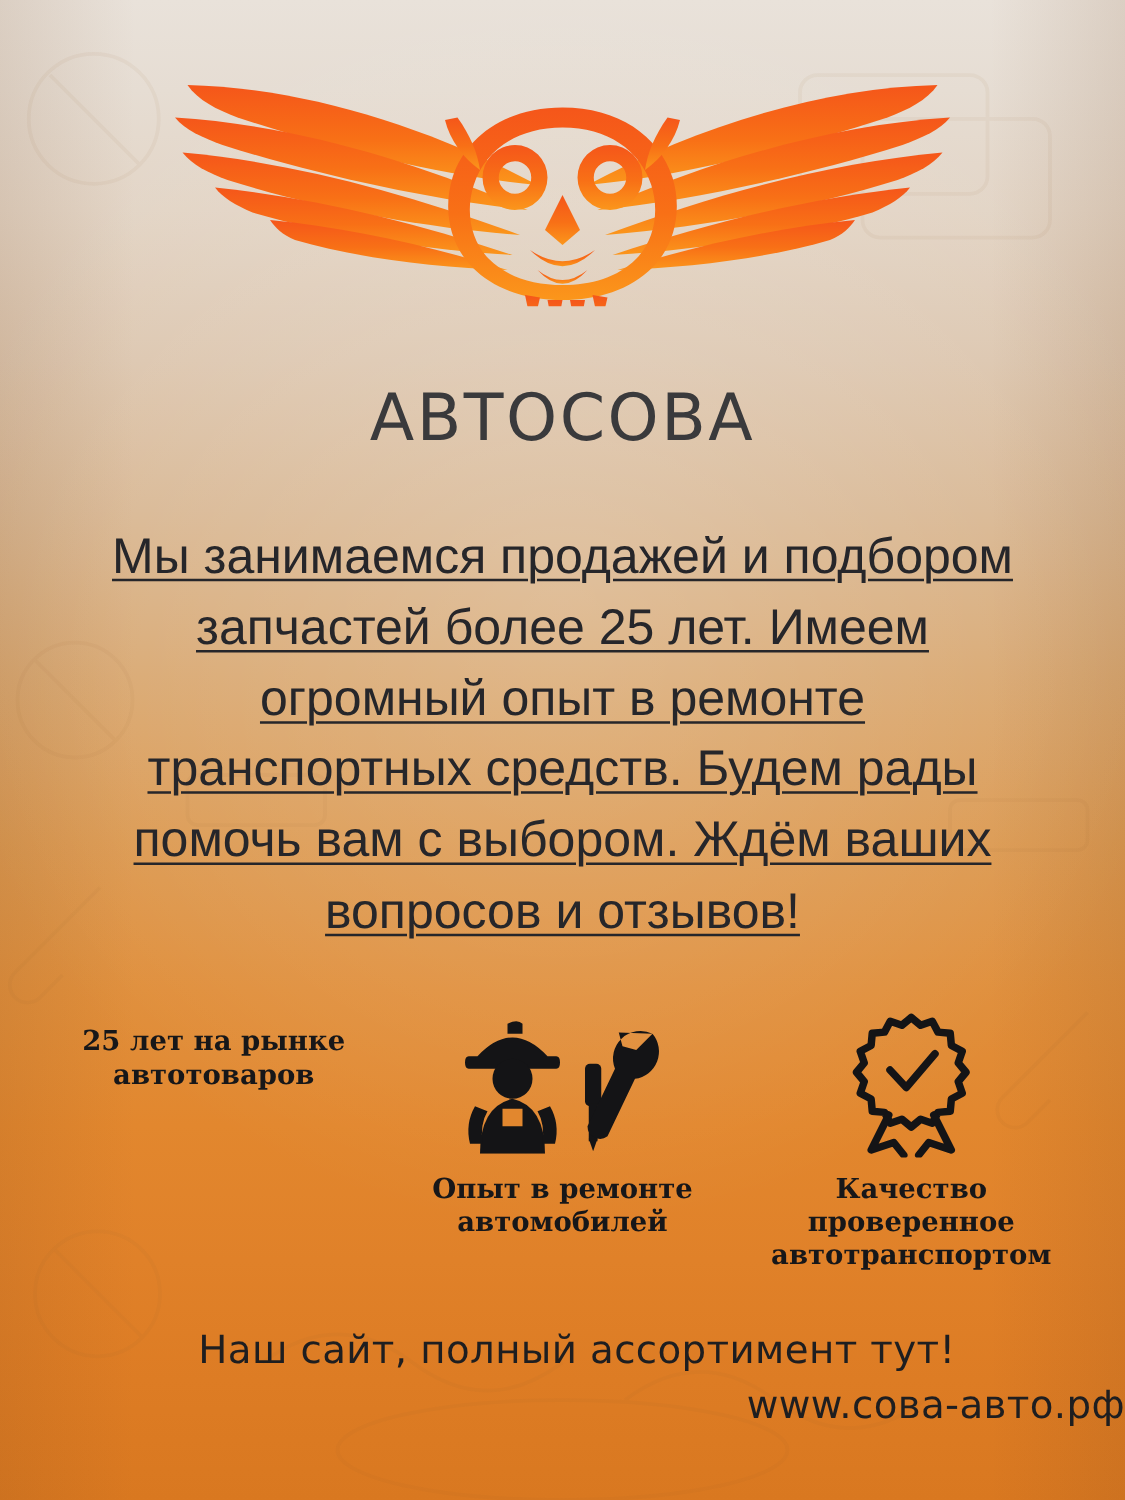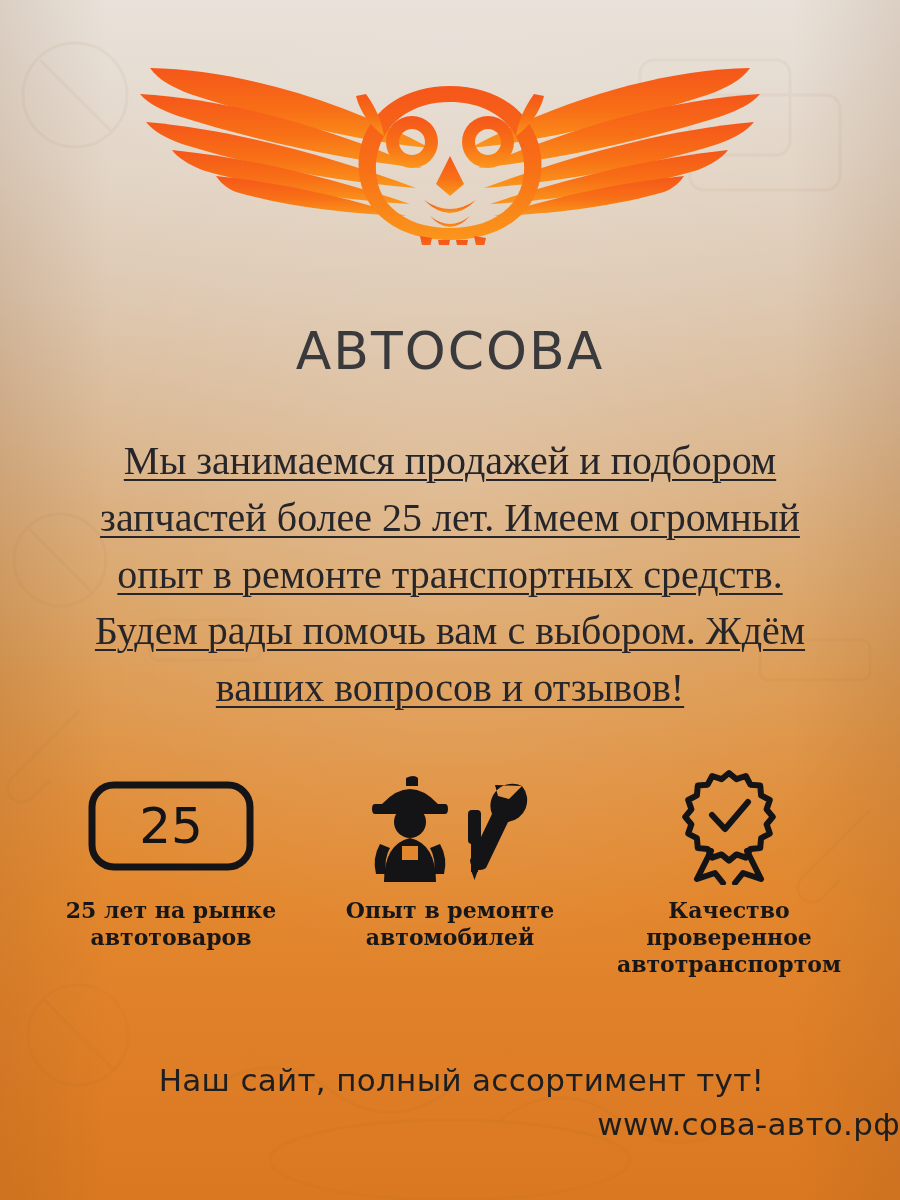--- a/index.html
+++ b/index.html
@@ -65,37 +65,37 @@
   
   .logo-wrap {
     margin-top: 50px;
     width: 640px;
     height: 195px;
     display: flex;
     align-items: center;
     justify-content: center;
   }
   .brand-name {
-    margin-top: 76px;
+    margin-top: 60px;
     font-size: 52px;
     letter-spacing: 2px;
     color: #3a3a3c;
     font-weight: 400;
     font-family: "DejaVu Sans", sans-serif;
   }
 
   
   .about {
     margin-top: 52px;
     width: 740px;
     text-align: center;
     font-size: 40px;
     line-height: 1.42;
     color: #26262a;
-    font-family: Liberation Serif, serif;
+    font-family: Liberation Sans, sans-serif;
     text-decoration: underline;
     text-decoration-thickness: 2px;
     text-underline-offset: 5px;
   }
 
   
   .features {
     margin-top: 50px;
     width: 830px;
     display: flex;
@@ -234,26 +234,20 @@
       </svg>
     </div>
 
     <div class="brand-name">АВТОСОВА</div>
 
     <div class="about">Мы занимаемся продажей и подбором запчастей более 25 лет. Имеем огромный опыт в ремонте транспортных средств. Будем рады помочь вам с выбором. Ждём ваших вопросов и отзывов!</div>
 
     <div class="features">
 
       <div class="feature">
-        <div class="feature-icon">
-          <svg width="168" height="92" viewBox="0 0 168 92" xmlns="http://www.w3.org/2000/svg">
-            <rect x="5" y="5" width="158" height="82" rx="22" ry="22" fill="none" stroke="#141416" stroke-width="7"></rect>
-            <text x="84" y="63" text-anchor="middle" font-family="DejaVu Sans, sans-serif" font-size="50" fill="#141416">25</text>
-          </svg>
-        </div>
         <div class="feature-label">25 лет на рынке автотоваров</div>
       </div>
 
       <div class="feature">
         <div class="feature-icon">
           <svg width="176" height="112" viewBox="0 0 176 112" xmlns="http://www.w3.org/2000/svg">
             <g fill="#141416">
 
               <path d="M20 34 q28 -30 56 0 l7 0 q3 0 3 5 t-3 5 l-70 0 q-3 0 -3 -5 t3 -5 Z"></path>
               <path d="M44 8 q8 -4 12 0 l0 8 -12 0 Z"></path>

